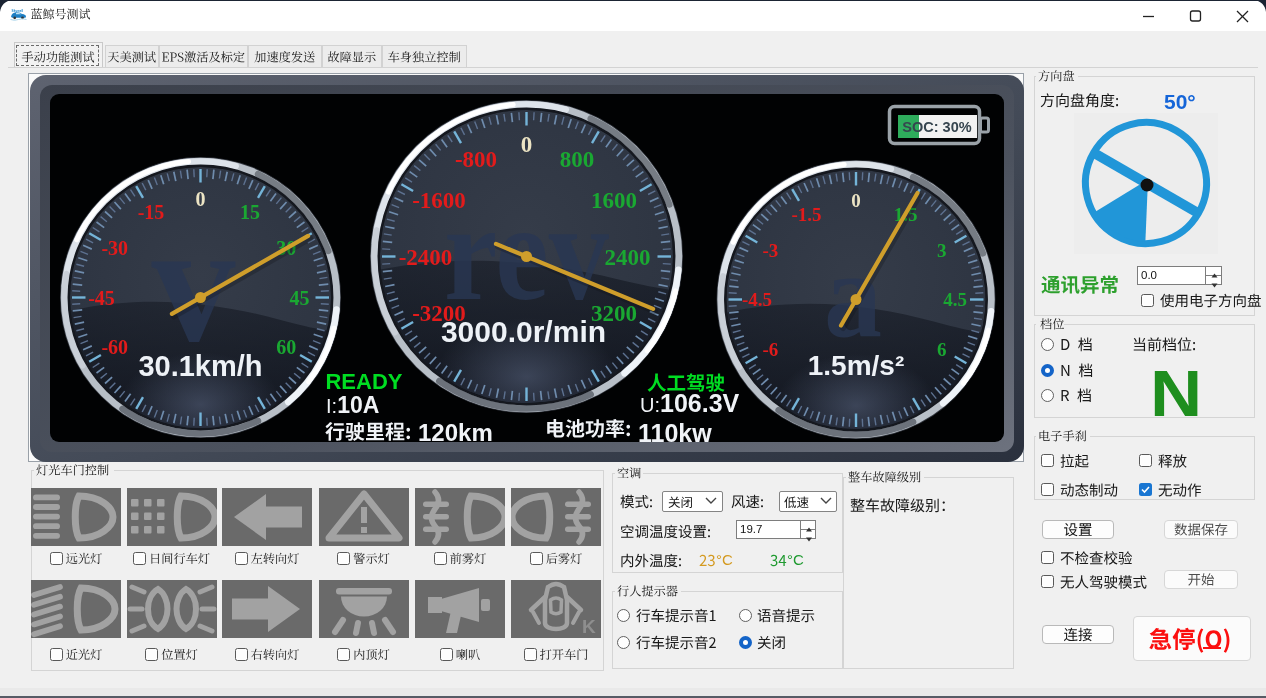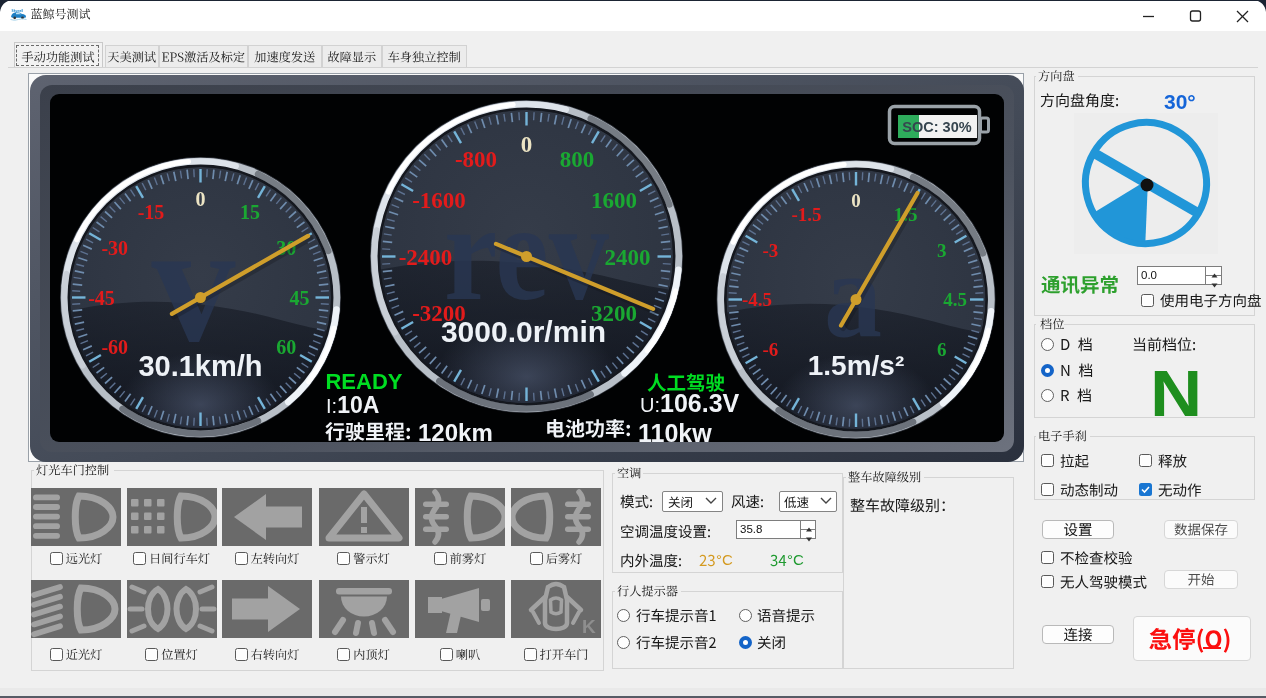--- a/index.html
+++ b/index.html
@@ -650,39 +650,39 @@
 <div class="lbg" style="left:615px;top:467px;width:28px;height:12px"></div>
 <div class="combo" style="left:662px;top:491px;width:61px;height:21px"></div>
 <svg class="abs" style="left:705;top:497" width="12" height="8">
     <path d="M1 1 L6 6 L11 1" stroke="#444" stroke-width="1.4" fill="none"></path>
   </svg>
 <div class="combo" style="left:779px;top:491px;width:58px;height:21px"></div>
 <svg class="abs" style="left:820;top:497" width="12" height="8">
     <path d="M1 1 L6 6 L11 1" stroke="#444" stroke-width="1.4" fill="none"></path>
   </svg>
 <div class="spin" style="left:736px;top:520px;width:80px;height:19px"></div>
-<div class="t" style="left:740px;top:523px;font-size:11.5px;color:#111">35.8</div>
+<div class="t" style="left:740px;top:523px;font-size:11.5px;color:#111">19.7</div>
 <div class="abs" style="left:800px;top:520px;width:16px;height:19px;border-left:1px solid #7d7d7d"><div style="height:9.5px;border-bottom:1px solid #7d7d7d;position:relative"><svg width="16" height="9">
         <path d="M8 2.5 L11 6.5 L5 6.5 Z" fill="#333"></path>
       </svg></div><svg width="16" height="9">
       <path d="M8 6.5 L11 2.5 L5 2.5 Z" fill="#333"></path>
     </svg></div>
 <div class="t" style="left:716px;top:551px;font-size:15px;color:#d49a20">°C</div>
 <div class="t" style="left:787px;top:551px;font-size:15px;color:#1f9a30">°C</div>
 <div class="grp" style="left:612px;top:591px;width:231px;height:78px"></div>
 <div class="lbg" style="left:615px;top:585px;width:66px;height:12px"></div>
 <div class="rd" style="left:617px;top:609px"></div>
 <div class="rd" style="left:739px;top:609px"></div>
 <div class="rd" style="left:617px;top:636px"></div>
 <div class="rdc" style="left:739px;top:636px"></div>
 <div class="grp" style="left:843px;top:477px;width:171px;height:192px"></div>
 <div class="lbg" style="left:846px;top:471px;width:78px;height:12px"></div>
 <div class="grp" style="left:1034px;top:76px;width:221px;height:240px"></div>
 <div class="lbg" style="left:1036px;top:70px;width:42px;height:13px"></div>
-<div class="t" style="left:1164px;top:90px;font-size:21px;font-weight:bold;color:#1565d8">30°</div>
+<div class="t" style="left:1164px;top:90px;font-size:21px;font-weight:bold;color:#1565d8">50°</div>
 <svg class="abs" style="left:1074;top:113" width="144" height="141" viewBox="0 0 144 141">
 <rect x="0" y="0" width="144" height="141" fill="#ededed"></rect>
 <g transform="rotate(30 72 70)">
 <circle cx="72" cy="70" r="60.5" fill="none" stroke="#2196d8" stroke-width="7"></circle>
 <rect x="14" y="65" width="116" height="10" fill="#2196d8"></rect>
 <path d="M72 66 L42 121 Q72 135 101 121.5 Z" fill="#2196d8"></path>
 </g>
 <circle cx="73" cy="72" r="6.5" fill="#111"></circle>
 </svg>
 <div class="spin" style="left:1137px;top:266px;width:85px;height:19px"></div>

